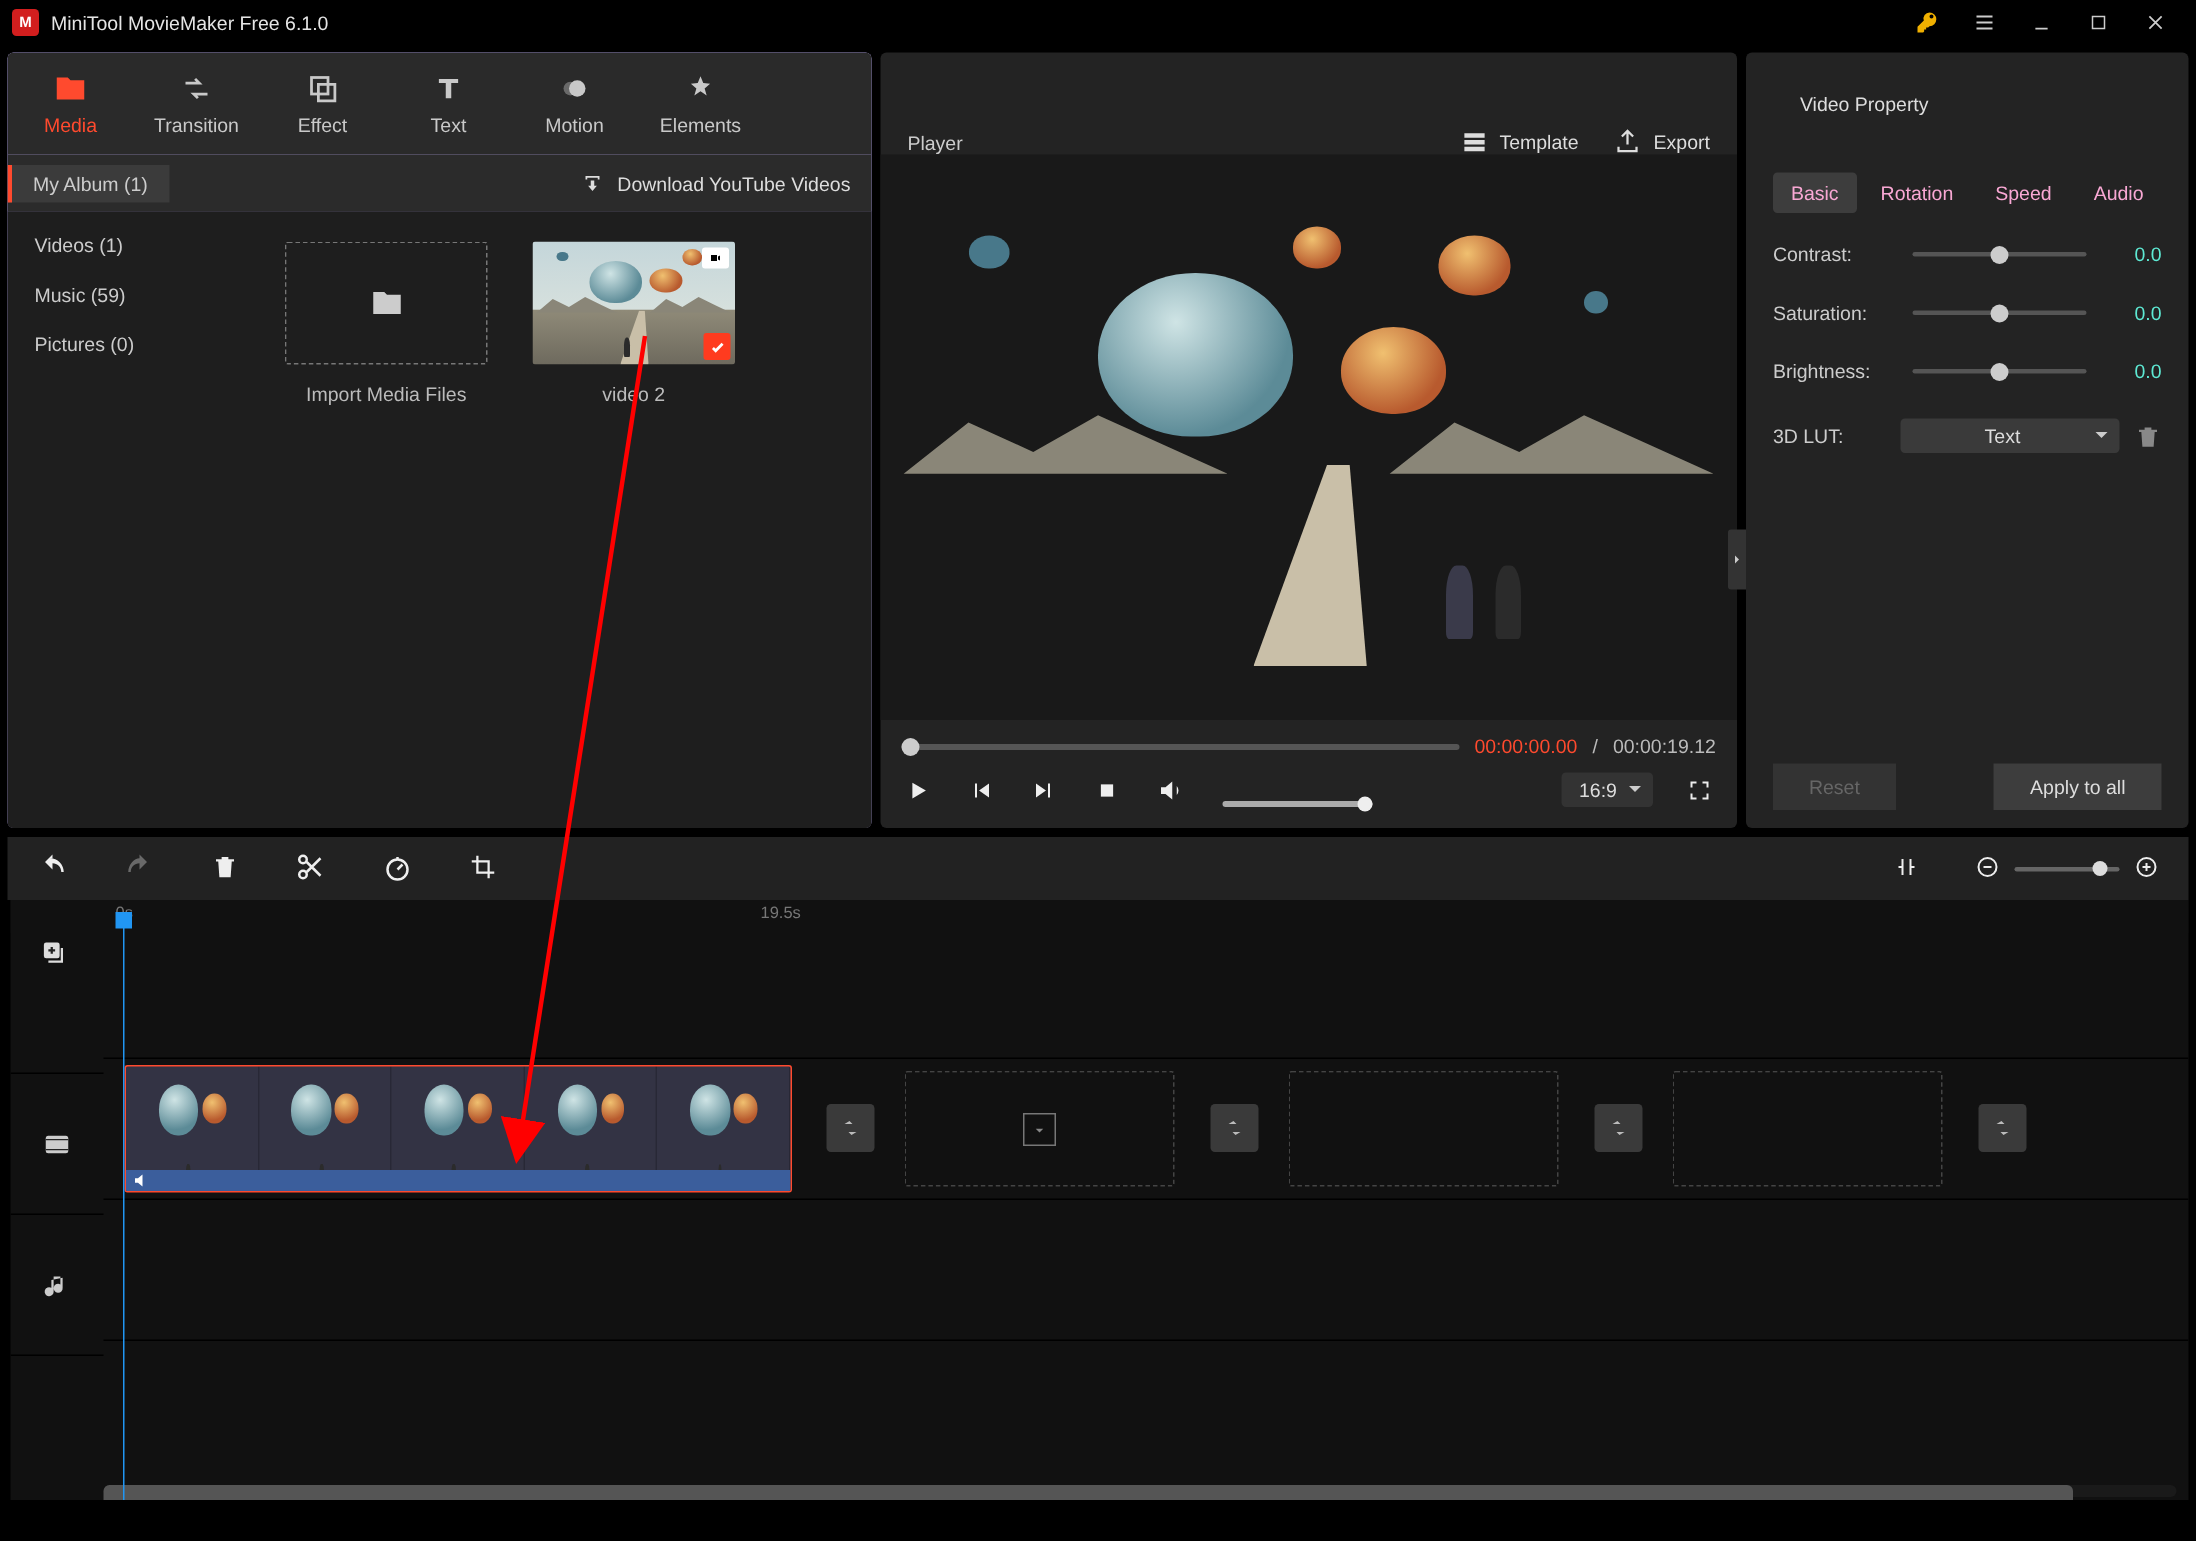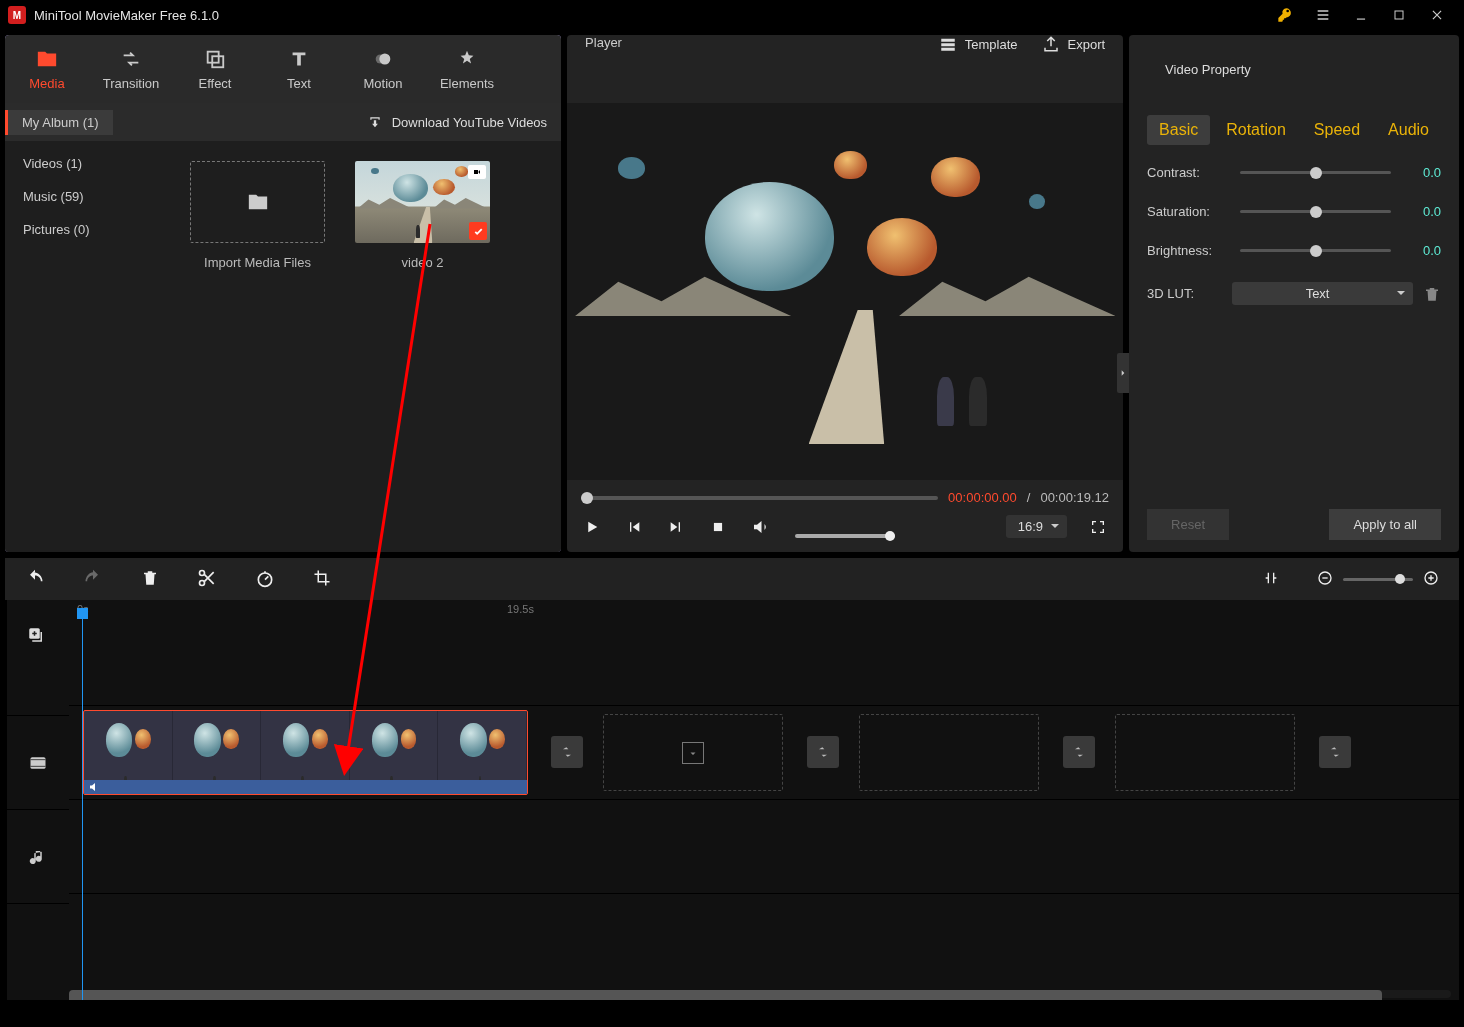--- a/index.html
+++ b/index.html
@@ -26,21 +26,21 @@
 .media-grid { flex:1; background:#1e1e1e; padding:20px 10px; display:flex; gap:20px; align-items:flex-start;}
 .media-card { width:145px; display:flex; flex-direction:column; align-items:center; gap:12px;}
 .import-box { width:135px; height:82px; border:1.5px dashed #777; border-radius:2px; display:flex; align-items:center; justify-content:center; cursor:pointer;}
 .thumb { width:135px; height:82px; position:relative; border-radius:2px; overflow:hidden; cursor:pointer;}
 .thumb .scene { position:absolute; inset:0;}
 .thumb .cam-badge { position:absolute; top:4px; right:4px; width:18px; height:14px; background:#fff; border-radius:2px; display:flex; align-items:center; justify-content:center;}
 .thumb .check-badge { position:absolute; bottom:3px; right:3px; width:18px; height:18px; background:#ff3b1f; border-radius:2px; display:flex; align-items:center; justify-content:center;}
 .media-caption { color:#bbb; font-size:13px;}
 
 .player-panel { width:580px; background:#232323; border-radius:4px; display:flex; flex-direction:column; }
-.player-head { height:68px; display:flex; align-items:flex-start; justify-content:space-between; padding:0 18px;}
+.player-head { height:68px; display:flex; align-items:flex-end; justify-content:space-between; padding:0 18px;}
 .head-actions { display:flex; gap:24px;}
 .head-act { display:flex; align-items:center; gap:8px; color:#ddd; cursor:pointer; }
 .preview-wrap { flex:1; display:flex; align-items:center; justify-content:center; background:#191919; padding:8px;}
 .preview { width:540px; height:305px; position:relative; overflow:hidden;}
 .player-bar { padding:10px 14px 14px 14px;}
 .prog-row { display:flex; align-items:center; gap:10px; margin-bottom:10px;}
 .prog-track { flex:1; height:4px; background:#555; border-radius:2px; position:relative;}
 .prog-handle { width:12px; height:12px; background:#ccc; border-radius:50%; position:absolute; left:0; top:-4px;}
 .time-cur { color:#ff4a2e; font-size:13px;}
 .time-dur { color:#bbb; font-size:13px;}
@@ -49,21 +49,21 @@
 .vol-track { width:100px; height:4px; background:#aaa; border-radius:2px; position:relative; margin-left:4px;}
 .vol-handle { width:10px; height:10px; background:#eee; border-radius:50%; position:absolute; right:0; top:-3px;}
 .ctrl-spacer { flex:1;}
 .aspect-sel { background:#333; color:#ddd; padding:4px 24px 4px 12px; border-radius:3px; position:relative; cursor:pointer; font-size:13px;}
 .aspect-sel::after{ content:""; position:absolute; right:8px; top:9px; border:4px solid transparent; border-top-color:#ccc;}
 
 .prop-panel { flex:1; background:#232323; border-radius:4px; display:flex; flex-direction:column;}
 .prop-head { height:68px; display:flex; align-items:center; padding:0 36px; color:#ddd;}
 .prop-body { flex:1; padding:12px 18px; position:relative;}
 .prop-tabs { display:flex; gap:4px; margin-bottom:20px;}
-.prop-tab { padding:6px 12px; color:#eab308; border-radius:3px; cursor:pointer; font-size:16px;}
+.prop-tab { padding:6px 12px; color:#f9a8d4; border-radius:3px; cursor:pointer; font-size:13px;}
 .prop-tab.active { background:#3d3d3d;}
 .prop-row { display:flex; align-items:center; margin-bottom:24px; gap:10px;}
 .prop-lbl { width:75px; color:#ccc; font-size:13px;}
 .slider { flex:1; height:3px; background:#555; border-radius:2px; position:relative; margin:0 8px;}
 .slider .h { width:12px; height:12px; background:#ccc; border-radius:50%; position:absolute; left:50%; top:-4.5px; transform:translateX(-50%);}
 .prop-val { width:32px; text-align:right; color:#5eead4; font-size:13px;}
 .lut-sel { background:#3a3a3a; color:#ddd; padding:4px 28px 4px 18px; border-radius:3px; position:relative; cursor:pointer; font-size:13px; flex:1; text-align:center;}
 .lut-sel::after{ content:""; position:absolute; right:8px; top:9px; border:4px solid transparent; border-top-color:#ccc;}
 .del-ic { width:18px; height:18px; cursor:pointer;}
 .prop-foot { position:absolute; bottom:12px; left:18px; right:18px; display:flex; justify-content:space-between;}

